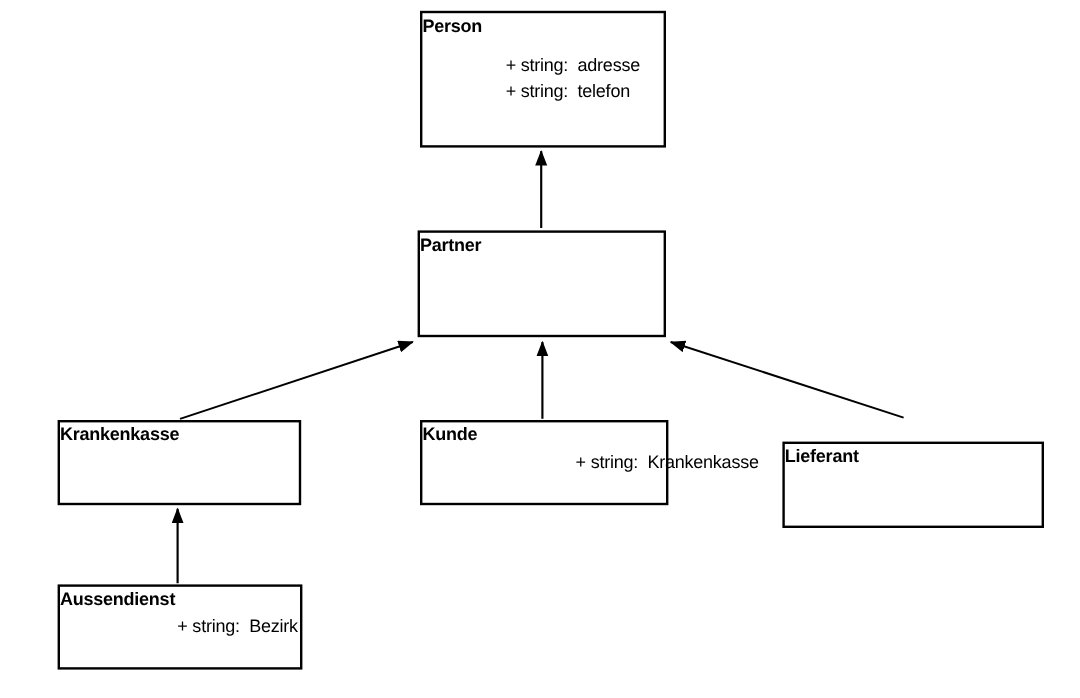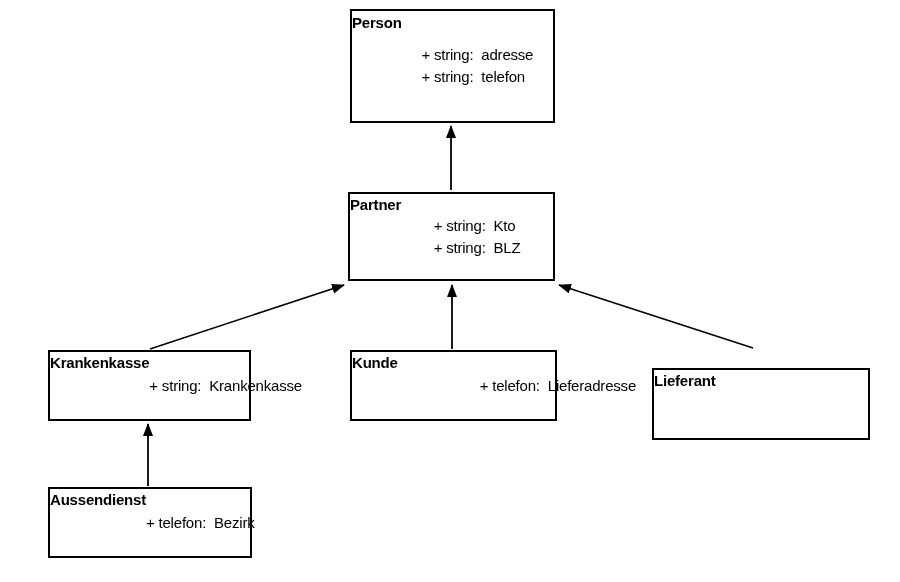--- a/index.html
+++ b/index.html
@@ -106,61 +106,50 @@
         <div class="uml-attr">+ string:  adresse</div>
         <div class="uml-attr">+ string:  telefon</div>
       </div>
     </div>
     <div class="uml-empty"></div>
   </div>
 
   <div class="uml-class" id="box-partner">
     <div class="uml-title">Partner</div>
     <div class="sep-single"></div>
-    <div class="uml-attrs">
-      <div class="attrs-inner">
-        <div class="uml-attr">+ string:  Kto</div>
-        <div class="uml-attr">+ string:  BLZ</div>
-      </div>
-    </div>
     <div class="uml-empty"></div>
   </div>
 
   <div class="uml-class" id="box-mitarbeiter">
     <div class="uml-title">Krankenkasse</div>
     <div class="sep-double"></div>
-    <div class="uml-attrs">
-      <div class="attrs-inner">
-        <div class="uml-attr">+ string:  Krankenkasse</div>
-      </div>
-    </div>
     <div class="uml-empty"></div>
   </div>
 
   <div class="uml-class" id="box-kunde">
     <div class="uml-title">Kunde</div>
     <div class="sep-double"></div>
     <div class="uml-attrs">
       <div class="attrs-inner">
-        <div class="uml-attr">+ telefon:  Lieferadresse</div>
+        <div class="uml-attr">+ string:  Krankenkasse</div>
       </div>
     </div>
     <div class="uml-empty"></div>
   </div>
 
   <div class="uml-class" id="box-lieferant">
     <div class="uml-title">Lieferant</div>
     <div class="sep-double"></div>
     <div class="uml-empty"></div>
   </div>
 
   <div class="uml-class" id="box-aussendienst">
     <div class="uml-title">Aussendienst</div>
     <div class="sep-double"></div>
     <div class="uml-attrs">
       <div class="attrs-inner">
-        <div class="uml-attr">+ telefon:  Bezirk</div>
+        <div class="uml-attr">+ string:  Bezirk</div>
       </div>
     </div>
     <div class="uml-empty"></div>
   </div>
 
 </div>
 
 </body></html>

